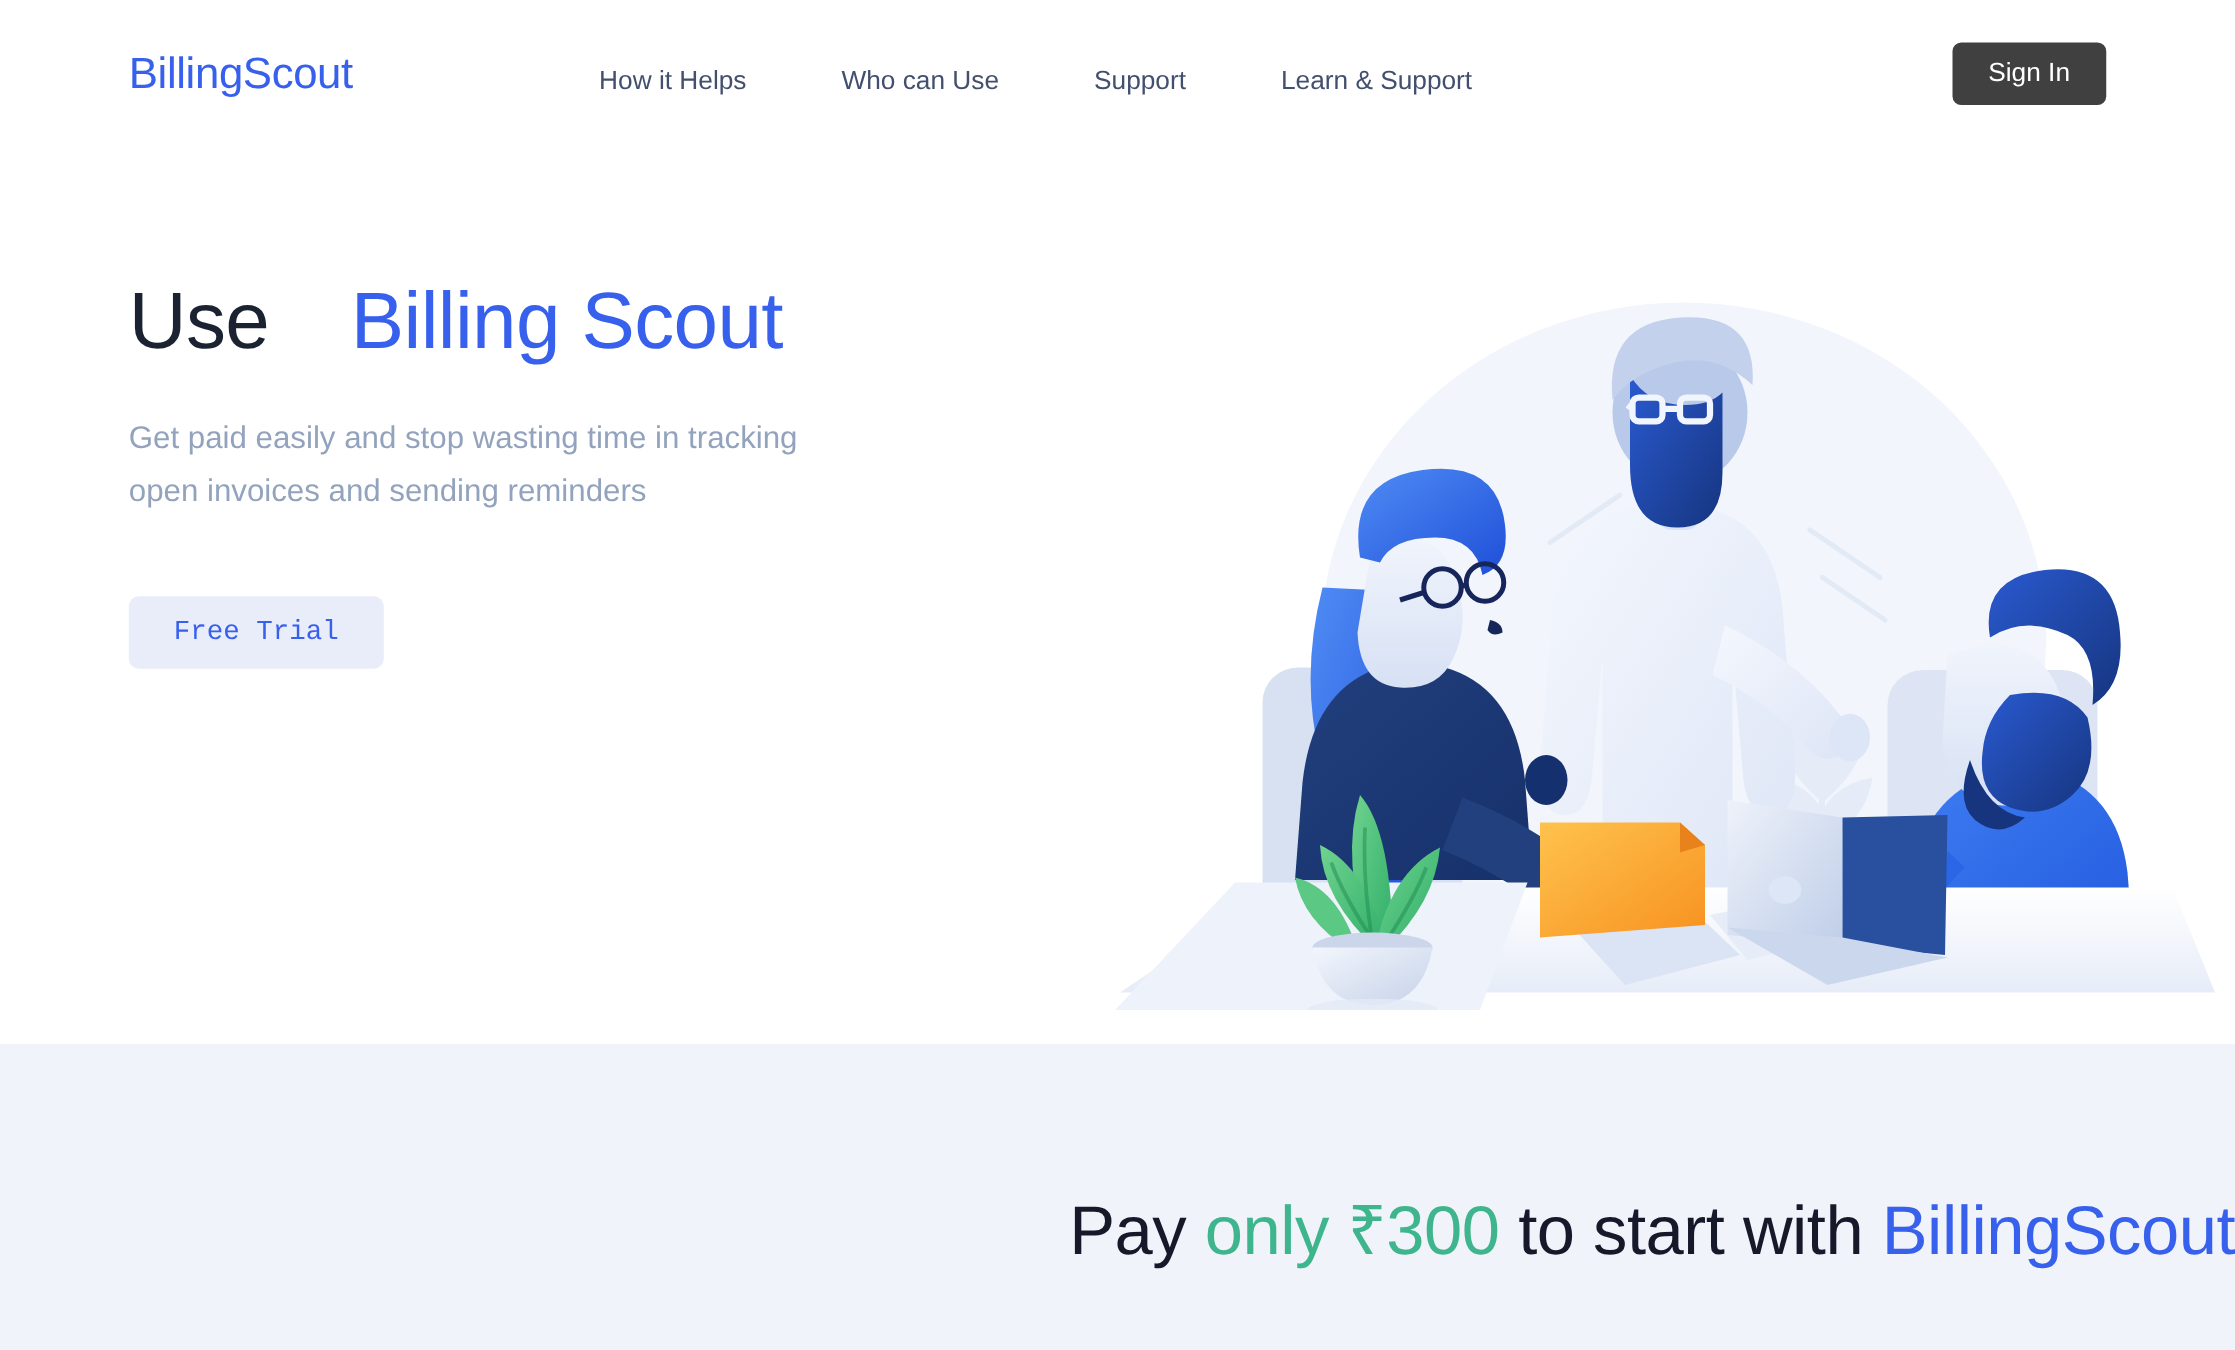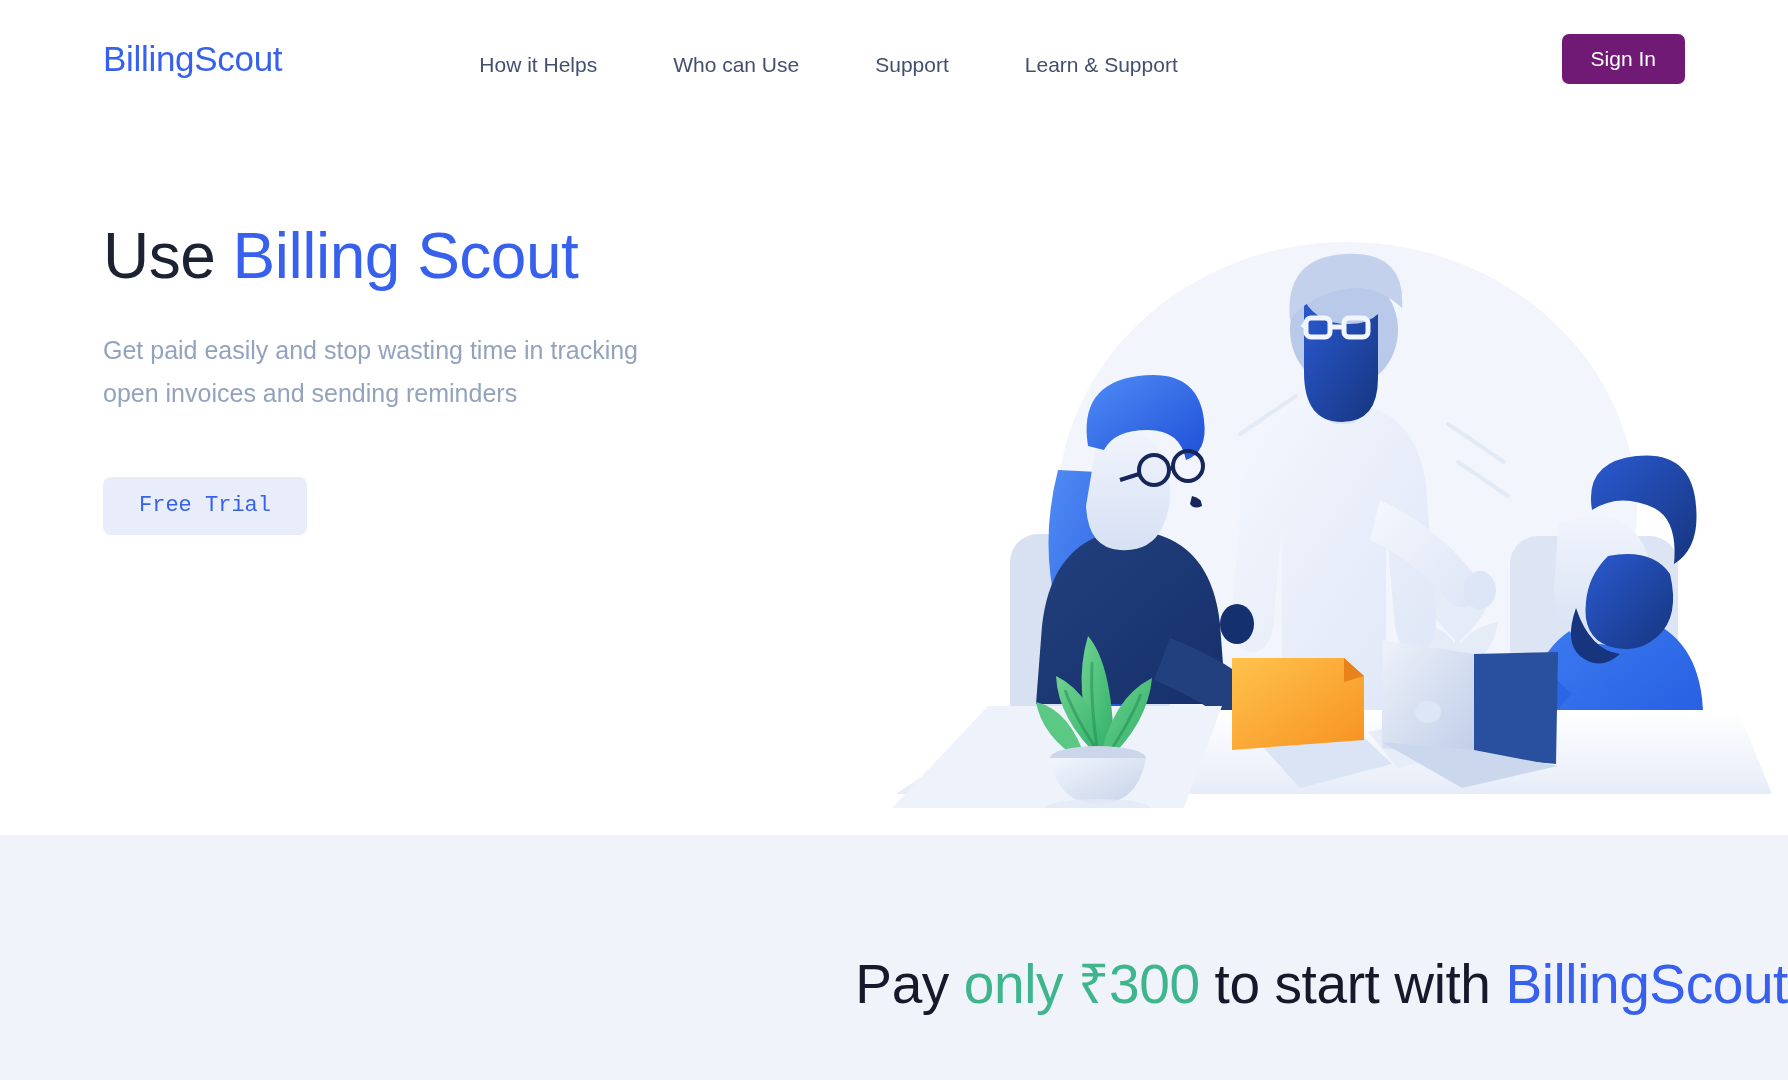--- a/index.html
+++ b/index.html
@@ -35,21 +35,21 @@
   .nav-link {
     font-size:21px;
     color:#434f6e;
     white-space:nowrap;
     text-decoration:none;
     cursor:pointer;
     margin-top:12px;
   }
   .signin-btn {
     margin-left:auto;
-    background:#701a75;
+    background:#404040;
     color:#ffffff;
     font-size:21px;
     border:none;
     border-radius:7px;
     padding:13px 29px;
     cursor:pointer;
     font-family:inherit;
     white-space:nowrap;
   }
 
@@ -67,21 +67,21 @@
     position:relative;
     z-index:2;
   }
   .headline {
     font-size:64px;
     line-height:1.2;
     color:#1b2333;
     font-weight:400;
     letter-spacing:-0.5px;
   }
-  .headline .accent { color:#3761ed; }
+  .headline .accent { color:#3761ed;margin-left:48px; }
   .subhead {
     margin-top:34px;
     font-size:25px;
     line-height:1.72;
     color:#93a3bd;
     max-width:700px;
     font-weight:400;
   }
   .cta-row {
     margin-top:62px;

